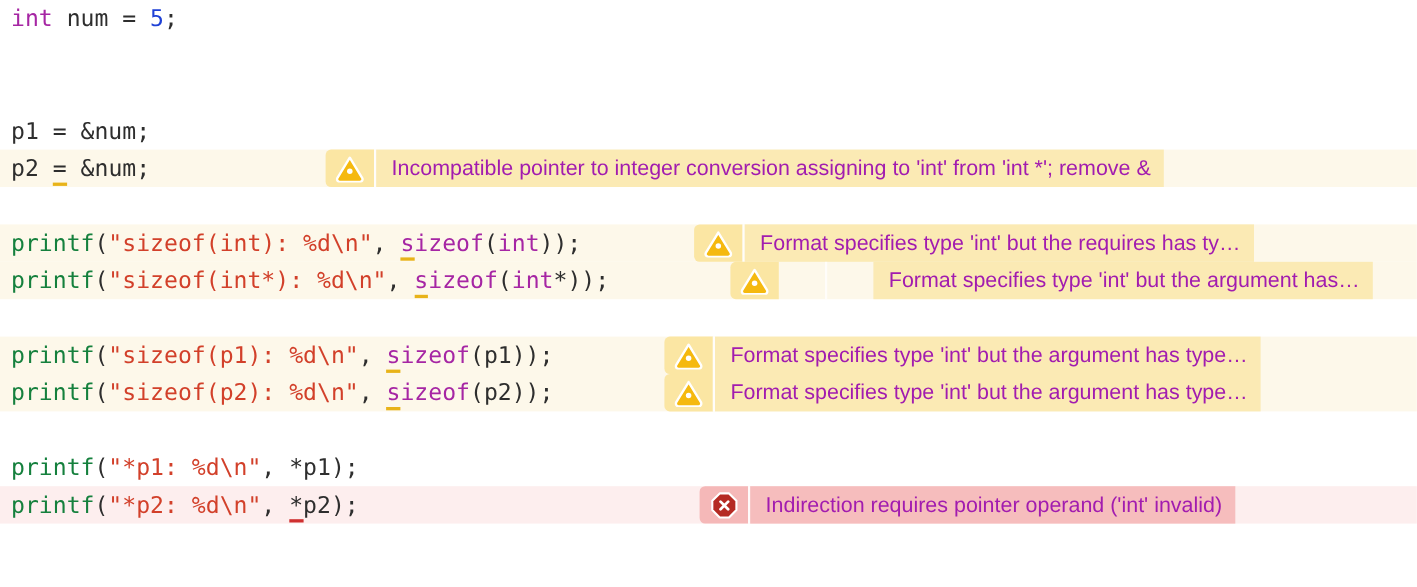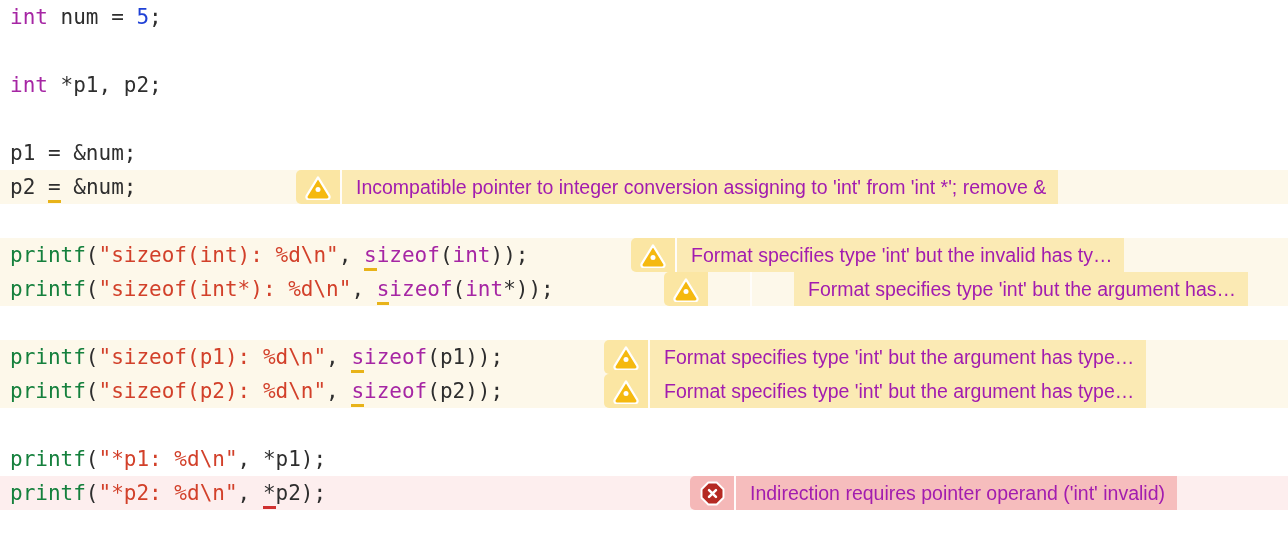--- a/index.html
+++ b/index.html
@@ -107,23 +107,20 @@
 <body>
 
 <div id="editor">
     <div class="row">
       <div class="code"><span class="kw">int</span><span class="pl"> num = </span><span class="num">5</span><span class="pl">;</span></div>
     </div>
     <div class="row">
       <div class="code">&nbsp;</div>
     </div>
     <div class="row">
-      <div class="code"><span class="kw">int</span><span class="pl"> *p1, p2;</span></div>
-    </div>
-    <div class="row">
       <div class="code">&nbsp;</div>
     </div>
     <div class="row">
       <div class="code"><span class="pl">p1 = &amp;num;</span></div>
     </div>
     <div class="row warn-bg">
       <div class="code"><span class="pl">p2 </span><span class="pl u-warn">=</span><span class="pl"> &amp;num;</span></div>
       <div class="diag" style="left: 296px;">
         <div class="badge warn">
           <svg class="ico" width="26" height="26" viewBox="0 0 26 26" aria-hidden="true">
@@ -141,21 +138,21 @@
     <div class="row warn-bg">
       <div class="code"><span class="fn">printf</span><span class="pl">(</span><span class="str">"sizeof(int): %d\n"</span><span class="pl">, </span><span class="kw u-warn">s</span><span class="kw">izeof</span><span class="pl">(</span><span class="kw">int</span><span class="pl">));</span></div>
       <div class="diag" style="left: 631px;">
         <div class="badge warn">
           <svg class="ico" width="26" height="26" viewBox="0 0 26 26" aria-hidden="true">
             <path d="M13 3.4 L24.2 21.6 a2.6 2.6 0 0 1 -2.2 3.9 H4 a2.6 2.6 0 0 1 -2.2 -3.9 Z" fill="#f5b90f" stroke="#ffffff" stroke-width="2.2" stroke-linejoin="round"></path>
             <circle cx="13" cy="15.6" r="2.5" fill="#ffffff"></circle>
           </svg>
         </div>
         <div class="sep"></div>
-        <div class="msg warn">Format specifies type 'int' but the invalid has ty…</div>
+        <div class="msg warn">Format specifies type 'int' but the requires has ty…</div>
       </div>
     </div>
     <div class="row warn-bg">
       <div class="code"><span class="fn">printf</span><span class="pl">(</span><span class="str">"sizeof(int*): %d\n"</span><span class="pl">, </span><span class="kw u-warn">s</span><span class="kw">izeof</span><span class="pl">(</span><span class="kw">int</span><span class="pl">*));</span></div>
       <div class="diag" style="left: 664px; gap: 42px;">
         <div class="badge warn">
           <svg class="ico" width="26" height="26" viewBox="0 0 26 26" aria-hidden="true">
             <path d="M13 3.4 L24.2 21.6 a2.6 2.6 0 0 1 -2.2 3.9 H4 a2.6 2.6 0 0 1 -2.2 -3.9 Z" fill="#f5b90f" stroke="#ffffff" stroke-width="2.2" stroke-linejoin="round"></path>
             <circle cx="13" cy="15.6" r="2.5" fill="#ffffff"></circle>
           </svg>
@@ -194,21 +191,21 @@
       </div>
     </div>
     <div class="row">
       <div class="code">&nbsp;</div>
     </div>
     <div class="row">
       <div class="code"><span class="fn">printf</span><span class="pl">(</span><span class="str">"*p1: %d\n"</span><span class="pl">, *p1);</span></div>
     </div>
     <div class="row err-bg">
       <div class="code"><span class="fn">printf</span><span class="pl">(</span><span class="str">"*p2: %d\n"</span><span class="pl">, </span><span class="pl u-err">*</span><span class="pl">p2);</span></div>
-      <div class="diag" style="left: 690px; text-align: right;">
+      <div class="diag" style="left: 636px; text-align: right;">
         <div class="badge err">
           <svg class="ico" width="25" height="25" viewBox="0 0 26 26" aria-hidden="true">
             <path d="M8.6 1.6 h8.8 L24.4 8.6 v8.8 L17.4 24.4 H8.6 L1.6 17.4 V8.6 Z" fill="#b52a23" stroke="#ffffff" stroke-width="2" stroke-linejoin="round"></path>
             <path d="M9.4 9.4 L16.6 16.6 M16.6 9.4 L9.4 16.6" stroke="#ffffff" stroke-width="2.6" stroke-linecap="round"></path>
           </svg>
         </div>
         <div class="sep"></div>
         <div class="msg err">Indirection requires pointer operand ('int' invalid)</div>
       </div>
     </div>

